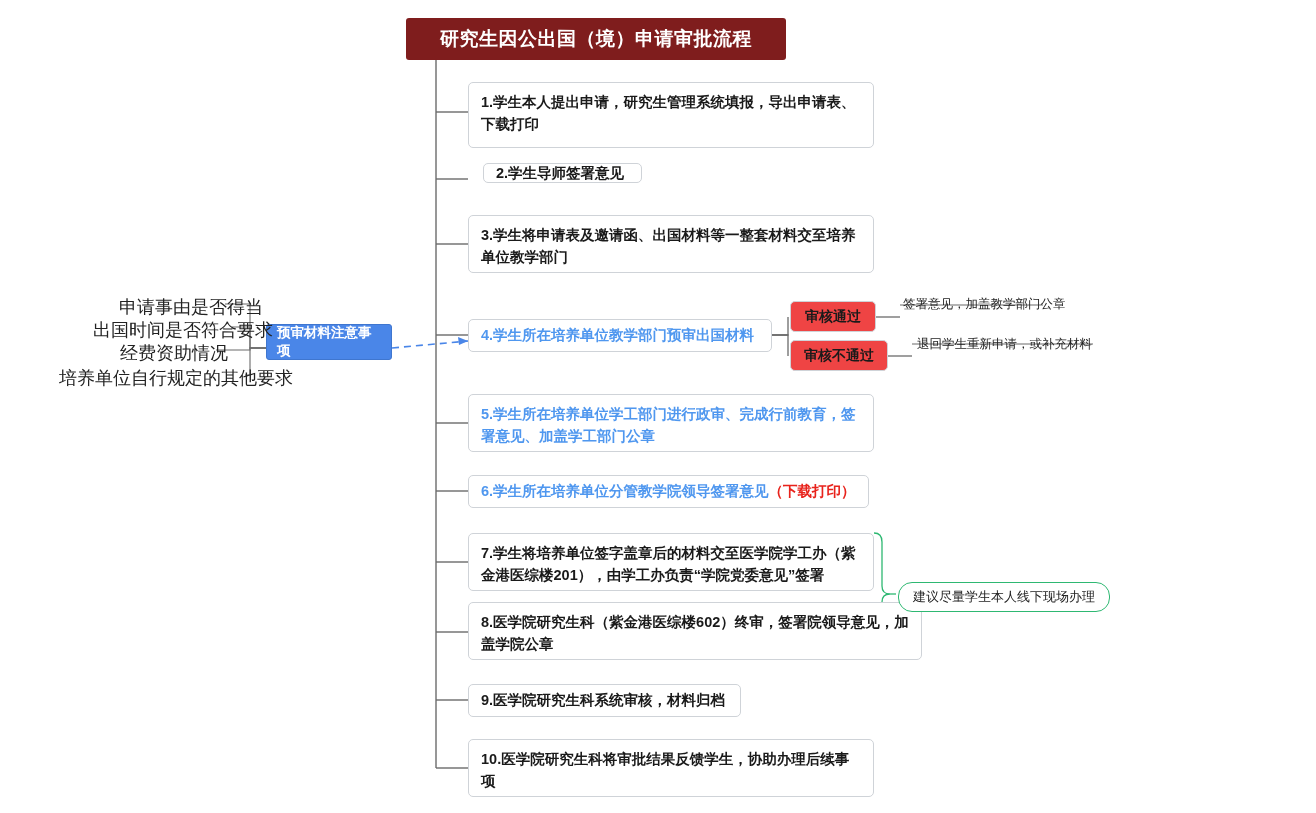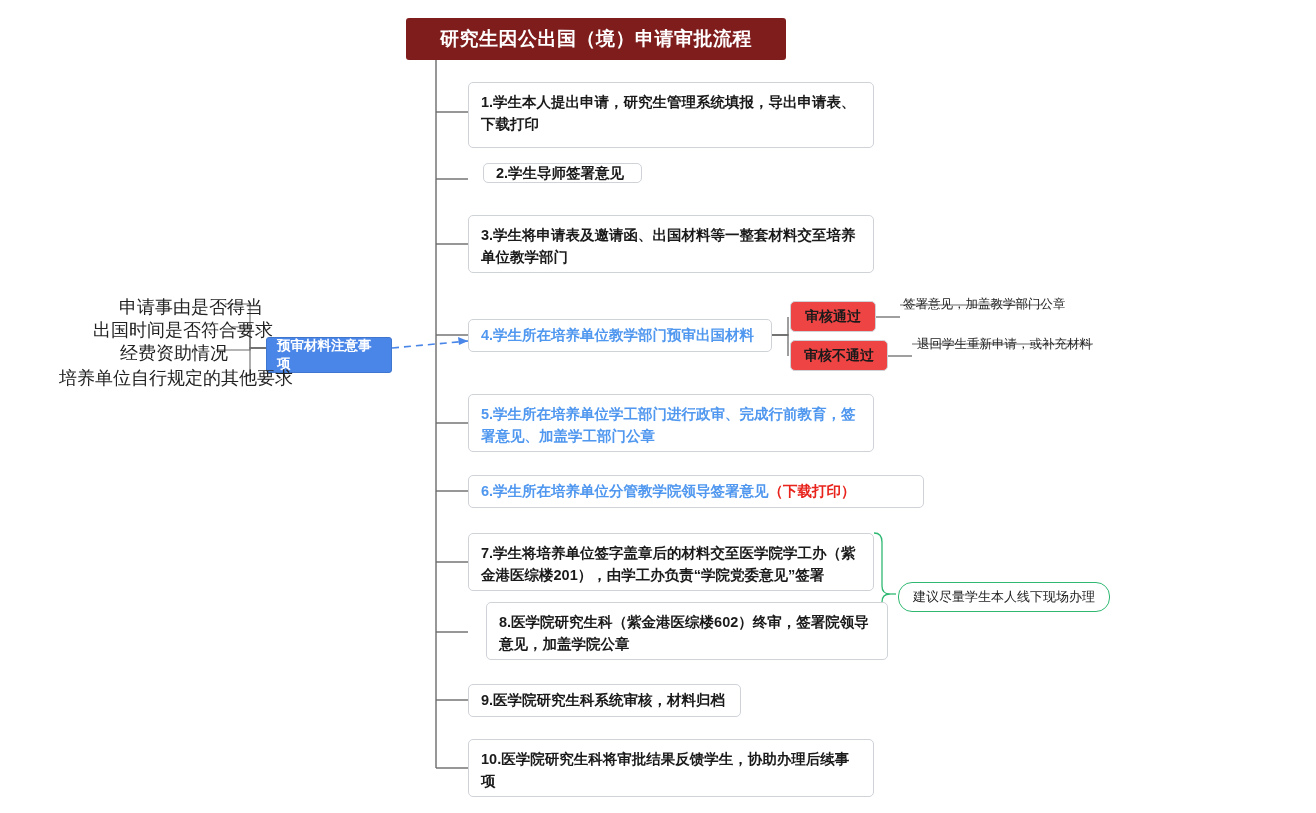--- a/index.html
+++ b/index.html
@@ -161,30 +161,30 @@
   </div>
 
   <div class="node step-node blue" style="left:468px; top:319px; width:304px; height:33px;">
     <span>4.学生所在培养单位教学部门预审出国材料</span>
   </div>
 
   <div class="node step-node blue multiline" style="left:468px; top:394px; width:406px; height:58px;">
     <span>5.学生所在培养单位学工部门进行政审、完成行前教育，签署意见、加盖学工部门公章</span>
   </div>
 
-  <div class="node step-node blue" style="left:468px; top:475px; width:456px; height:33px;">
+  <div class="node step-node blue" style="left:468px; top:475px; width:401px; height:33px;">
     <span>6.学生所在培养单位分管教学院领导签署意见</span>
       <span class="redtail">（下载打印）</span>
   </div>
 
   <div class="node step-node multiline" style="left:468px; top:533px; width:406px; height:58px;">
     <span>7.学生将培养单位签字盖章后的材料交至医学院学工办（紫金港医综楼201），由学工办负责“学院党委意见”签署</span>
   </div>
 
-  <div class="node step-node multiline" style="left:468px; top:602px; width:402px; height:58px;margin-left:18px;">
+  <div class="node step-node multiline" style="left:468px; top:602px; width:454px; height:58px;">
     <span>8.医学院研究生科（紫金港医综楼602）终审，签署院领导意见，加盖学院公章</span>
   </div>
 
   <div class="node step-node" style="left:468px; top:684px; width:273px; height:33px;">
     <span>9.医学院研究生科系统审核，材料归档</span>
   </div>
 
   <div class="node step-node multiline" style="left:468px; top:739px; width:406px; height:58px;">
     <span>10.医学院研究生科将审批结果反馈学生，协助办理后续事项</span>
   </div>
@@ -192,21 +192,21 @@
   <div class="node result-node" style="left:790px; top:301px; width:86px; height:31px;">
     <span>审核通过</span>
   </div>
   <div class="node result-node" style="left:790px; top:340px; width:98px; height:31px;">
     <span>审核不通过</span>
   </div>
 
   <div class="edge-label" style="left:903px; top:296px;">签署意见，加盖教学部门公章</div>
   <div class="edge-label" style="left:917px; top:336px;">退回学生重新申请，或补充材料</div>
 
-  <div class="node note-node" style="left:266px; top:337px; width:126px; height:36px;justify-content:flex-end;">
+  <div class="node note-node" style="left:266px; top:324px; width:126px; height:36px;justify-content:flex-end;">
     <span>预审材料注意事项</span>
   </div>
 
   <div class="leaf-label" style="left:119px; top:295px;">申请事由是否得当</div>
   <div class="leaf-label" style="left:93px; top:318px;">出国时间是否符合要求</div>
   <div class="leaf-label" style="left:120px; top:341px;">经费资助情况</div>
   <div class="leaf-label" style="left:59px; top:366px;">培养单位自行规定的其他要求</div>
 
   <div class="callout" style="left:898px; top:582px;">
     <span>建议尽量学生本人线下现场办理</span>

